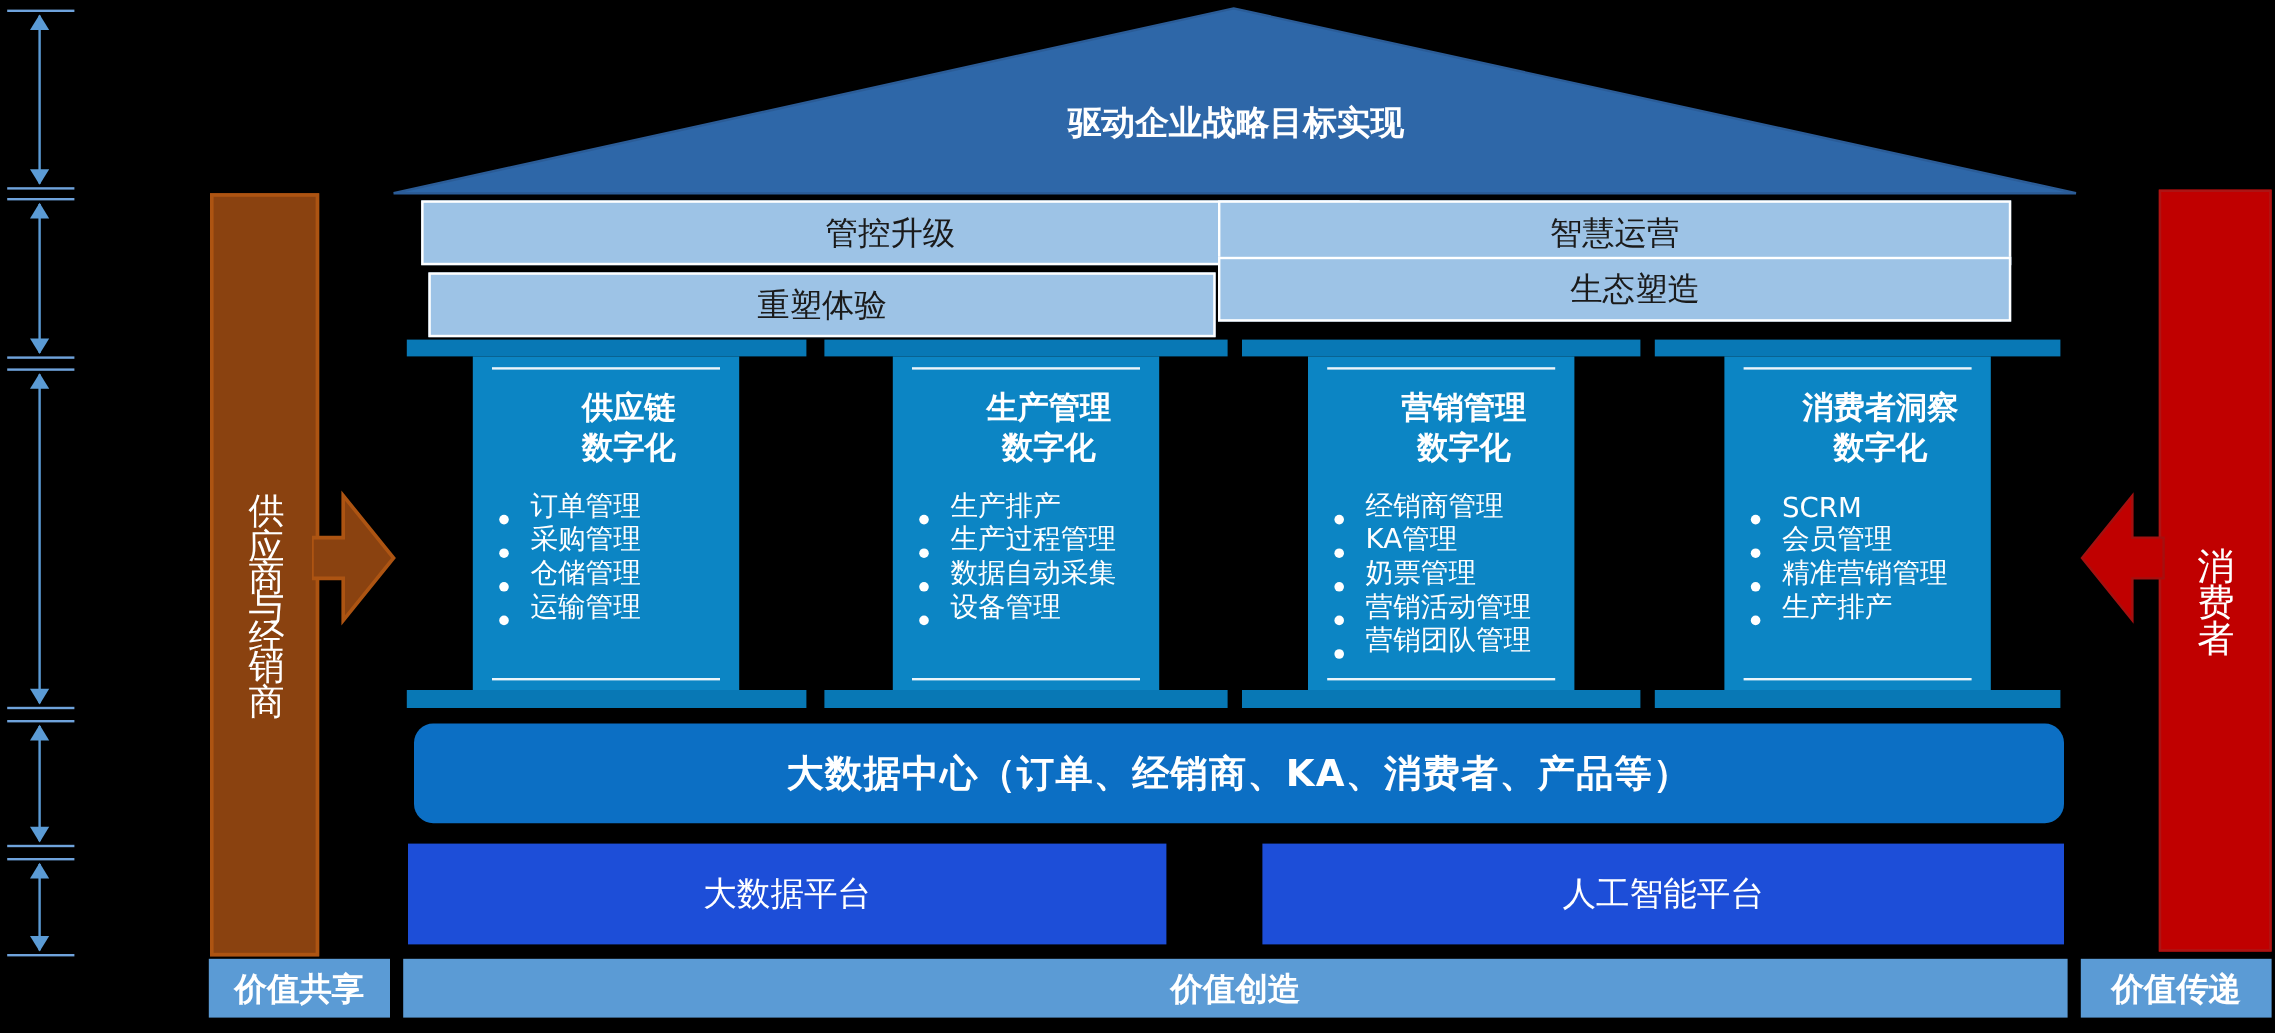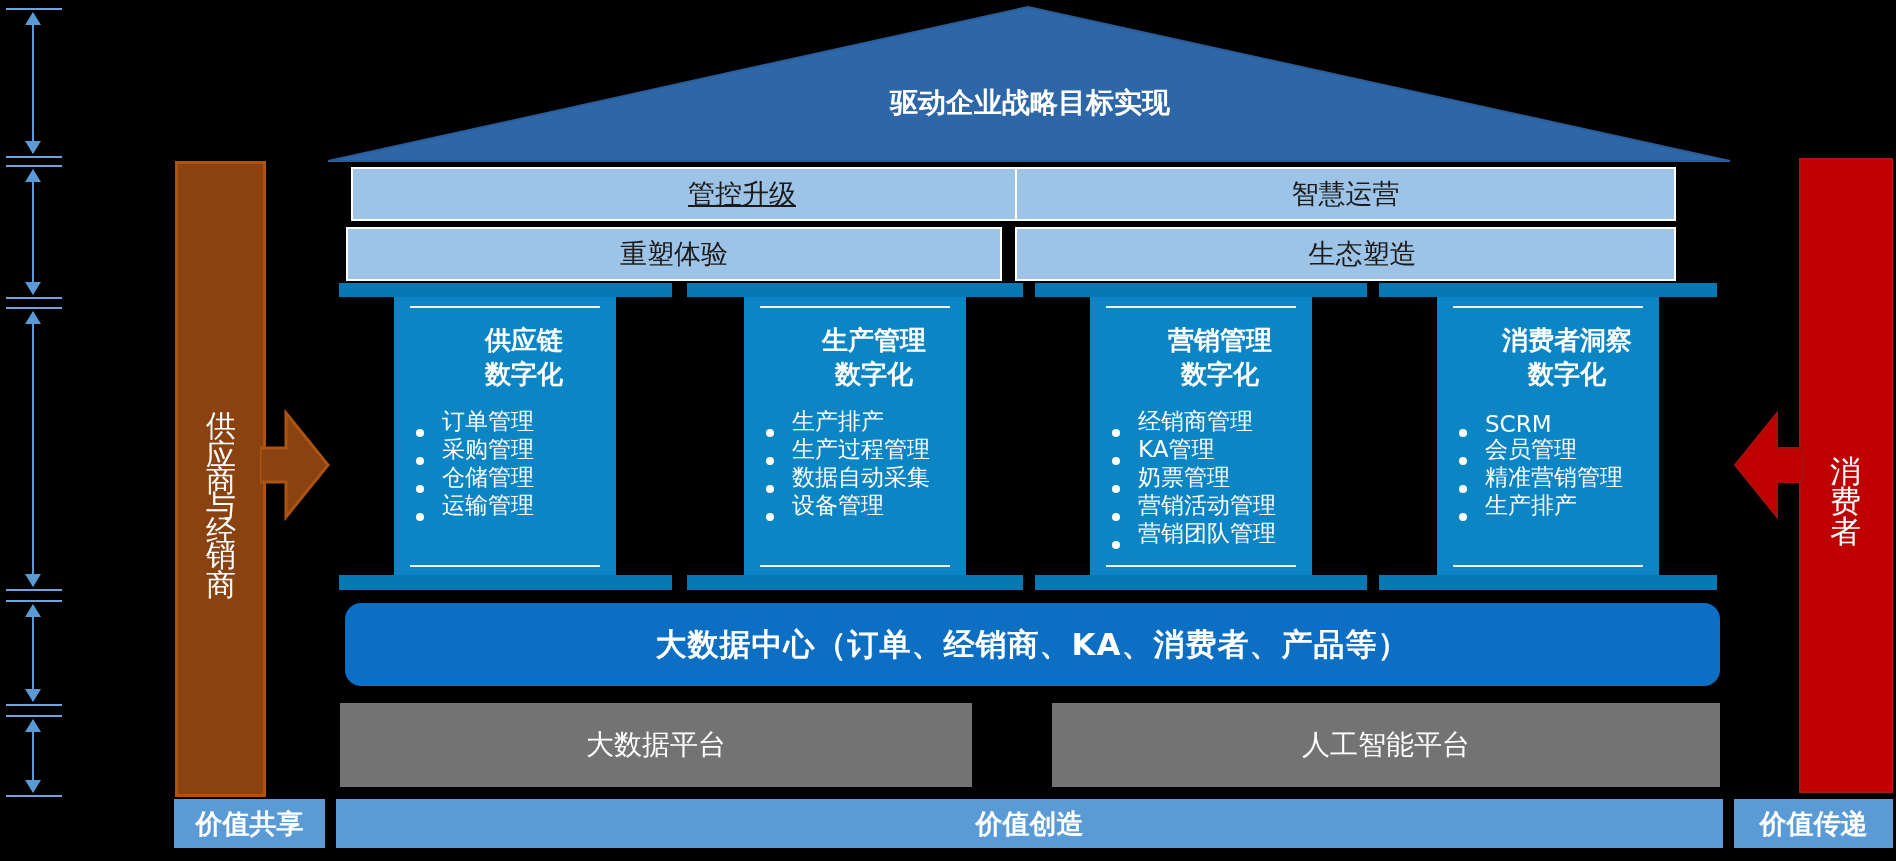--- a/index.html
+++ b/index.html
@@ -32,21 +32,21 @@
   .pillar-line.t{top:9px;} .pillar-line.b{bottom:8px;}
   .pillar-title{position:absolute;top:26px;left:0;right:0;text-align:center;font-size:26px;font-weight:bold;
     line-height:34px;white-space:pre-line;margin-left:38px;}
   .pillar-items{position:absolute;top:112px;left:0;right:0;}
   .p-item{display:flex;align-items:flex-end;height:28px;padding-left:22px;font-size:23px;}
   .p-item .dot{flex:0 0 8px;width:8px;height:8px;border-radius:50%;background:#fff;margin-right:18px;}
 
   
   .bigbar{position:absolute;left:345px;top:603px;width:1375px;height:83px;background:#0C6FC4;
     display:flex;align-items:center;justify-content:center;color:#fff;font-size:31px;font-weight:600;letter-spacing:1px;border-radius:16px;}
-  .green{position:absolute;top:703px;height:84px;background:#737373;display:flex;align-items:center;justify-content:center;
+  .green{position:absolute;top:703px;height:84px;background:#1d4ed8;display:flex;align-items:center;justify-content:center;
     color:#fff;font-size:28px;font-weight:500;}
   .valuebar{position:absolute;top:799px;height:49px;background:#5B9BD5;display:flex;align-items:center;justify-content:center;
     color:#fff;font-size:27px;font-weight:bold;}
 
   
   .sidebar-v{position:absolute;display:flex;align-items:center;justify-content:center;box-sizing:border-box;}
   #supplier-bar{left:175px;top:161px;width:91px;height:636px;background:#8A4210;border:3px solid #AD5412;}
   #consumer-bar{left:1799px;top:158px;width:94px;height:635px;background:#C00000;border:2px solid #AD1414;}
   .vtext{writing-mode:vertical-rl;text-orientation:upright;color:#fff;font-size:30px;font-weight:500;letter-spacing:26px;}
   #consumer-bar .vtext{font-size:31px;letter-spacing:30px;}
@@ -93,30 +93,30 @@
       <div class="tick b"></div>
     </div>
 
   <svg id="roof-svg" width="1896" height="170">
     <polygon points="1028,7 1730,161 328,161" fill="#2E67A8" stroke="#2B5C97" stroke-width="2"></polygon>
   </svg>
   <div class="roof-text">
     <div>驱动企业战略目标实现</div>
   </div>
 
-  <div class="strat" style="left:351px;top:167px;width:782px;text-decoration:underline;">
+  <div class="strat" style="left:351px;top:167px;width:782px;">
       <span>管控升级</span>
     </div>
   <div class="strat" style="left:1015px;top:167px;width:661px;">
       <span>智慧运营</span>
     </div>
-  <div class="strat" style="left:346px;top:227px;width:656px;">
+  <div class="strat" style="left:357px;top:227px;width:656px;">
       <span>重塑体验</span>
     </div>
-  <div class="strat" style="left:1015px;top:227px;width:661px;padding-left:34px;">
+  <div class="strat" style="left:1015px;top:214px;width:661px;padding-left:34px;">
       <span>生态塑造</span>
     </div>
 
   <div class="cap" style="left:339px;top:283px;width:333px;"></div>
   <div class="cap" style="left:687px;top:283px;width:336px;"></div>
   <div class="cap" style="left:1035px;top:283px;width:332px;"></div>
   <div class="cap" style="left:1379px;top:283px;width:338px;"></div>
 
   <div class="base" style="left:339px;top:575px;width:333px;"></div>
   <div class="base" style="left:687px;top:575px;width:336px;"></div>

